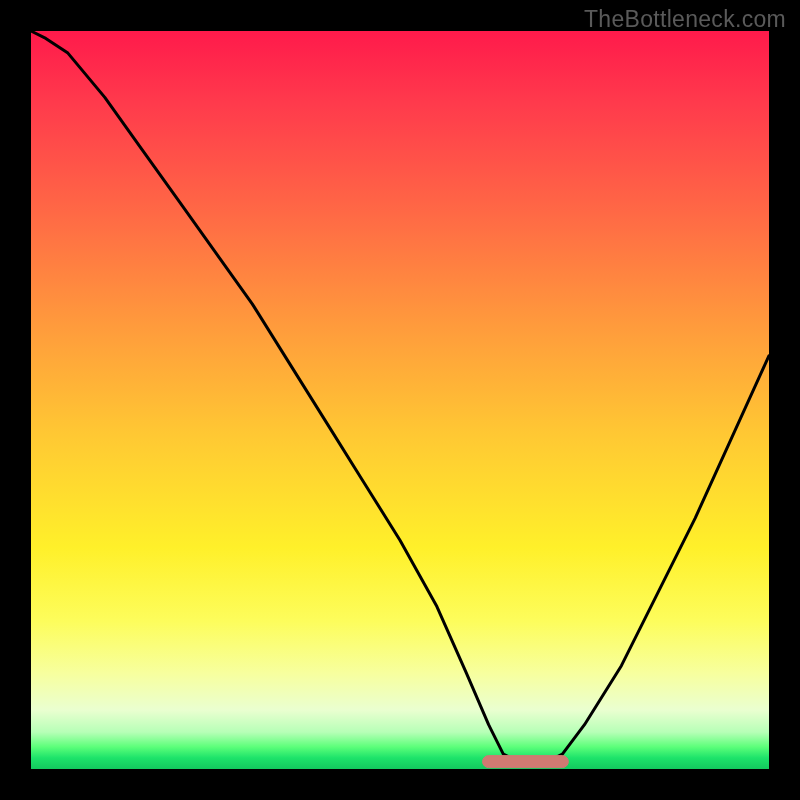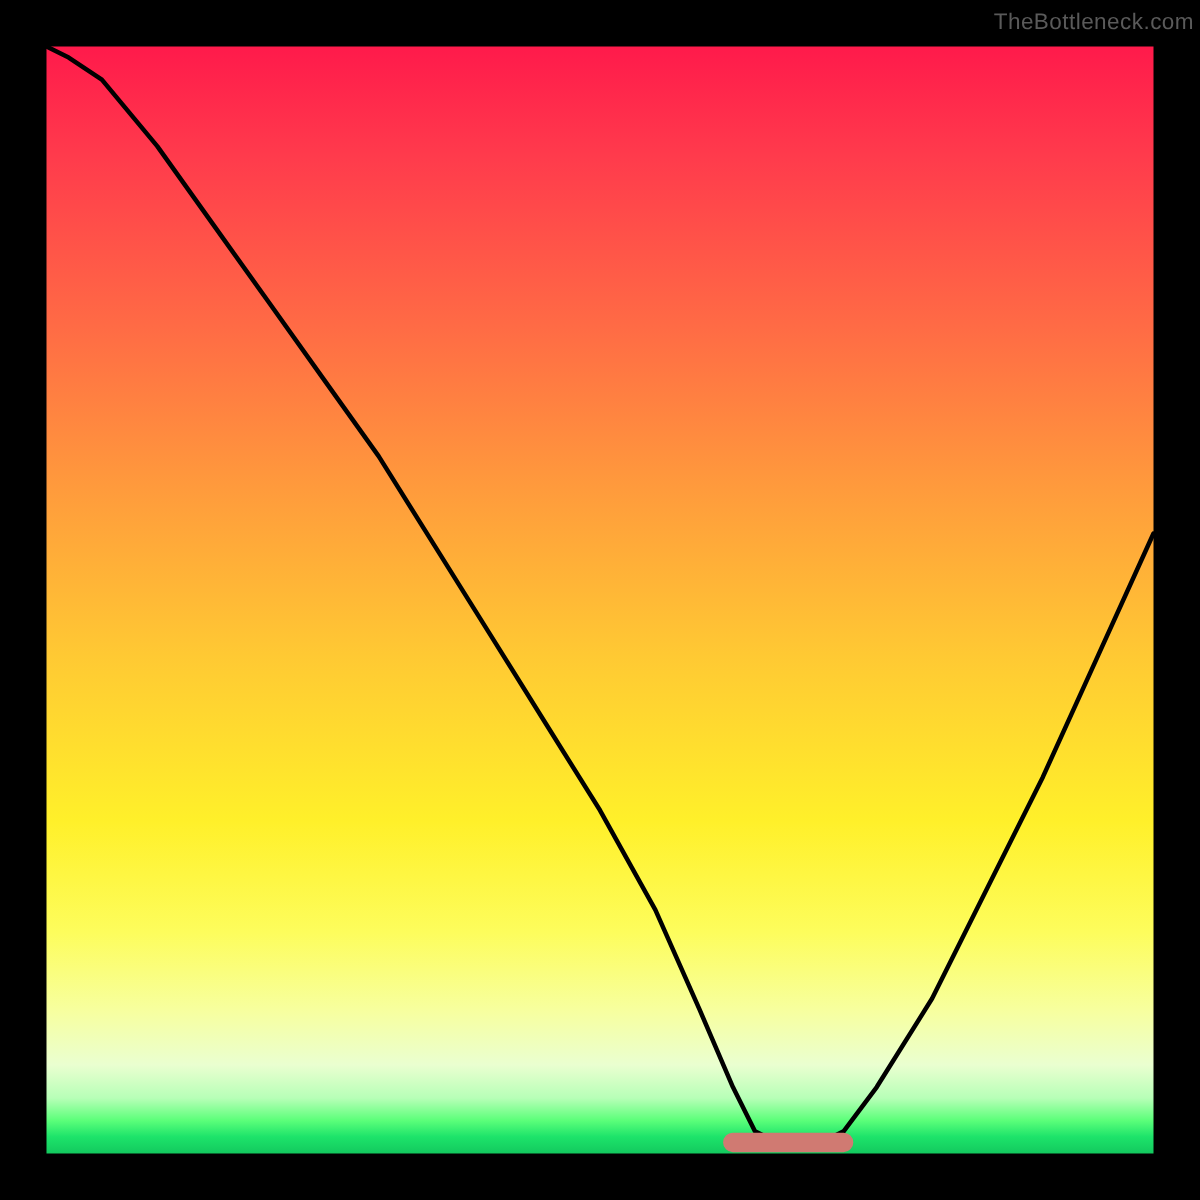--- a/index.html
+++ b/index.html
@@ -38,23 +38,23 @@
       #eaffd0 92%,
       #b7ffb7 95%,
       #5cff7a 97%,
       #1de36a 98.5%,
       #13c95e 100%
     );
   }
   .watermark {
     position: absolute;
     top: 6px;
-    right: 4px;
+    right: 14px;
     color: #5a5a5a;
-    font-size: 15px;
+    font-size: 23px;
     letter-spacing: 0.3px;
     font-weight: 500;
   }
   svg.curve {
     position: absolute;
     left: 0;
     top: 0;
     width: 738px;
     height: 738px;
     overflow: visible;

